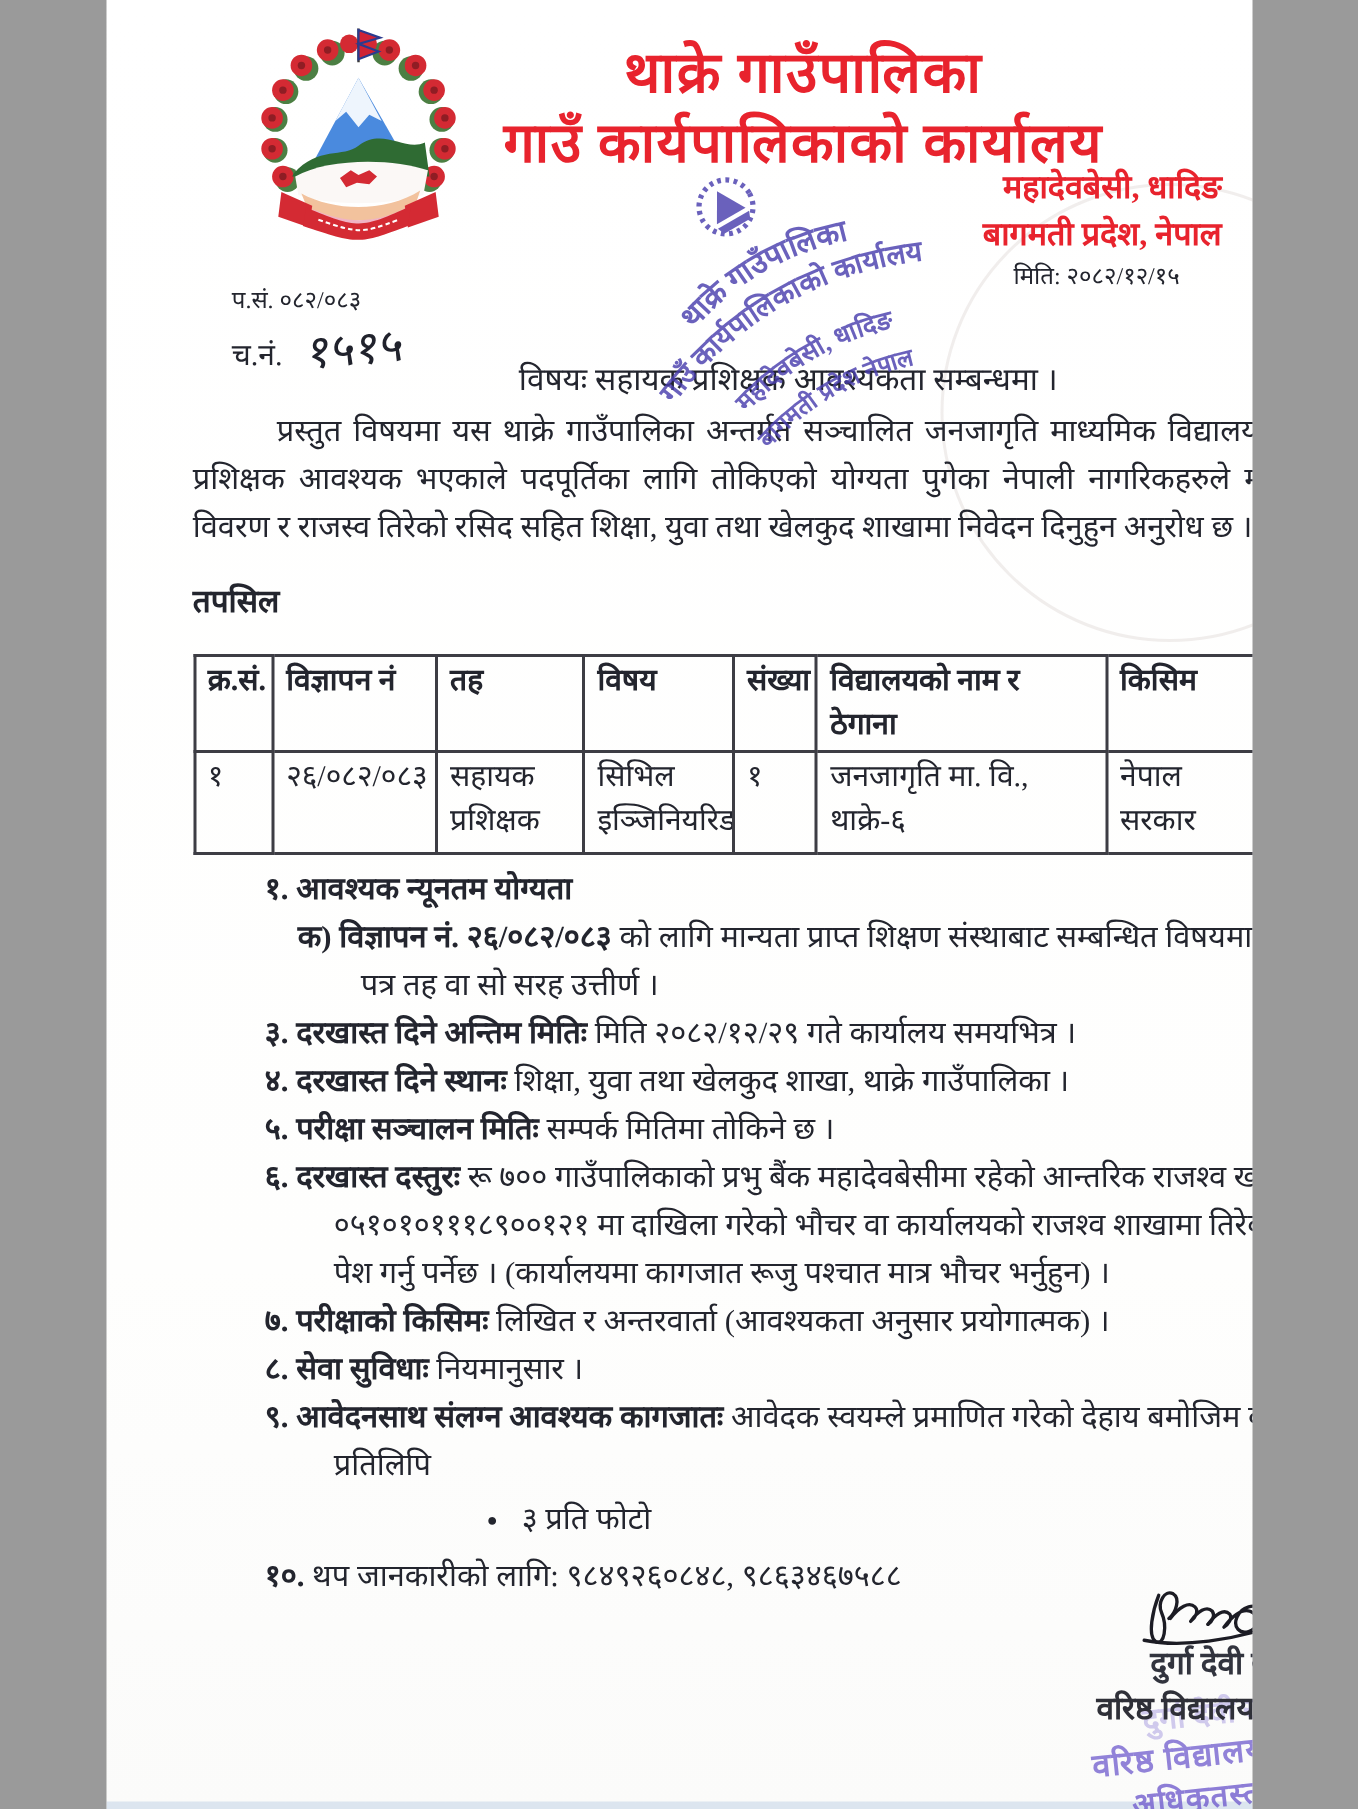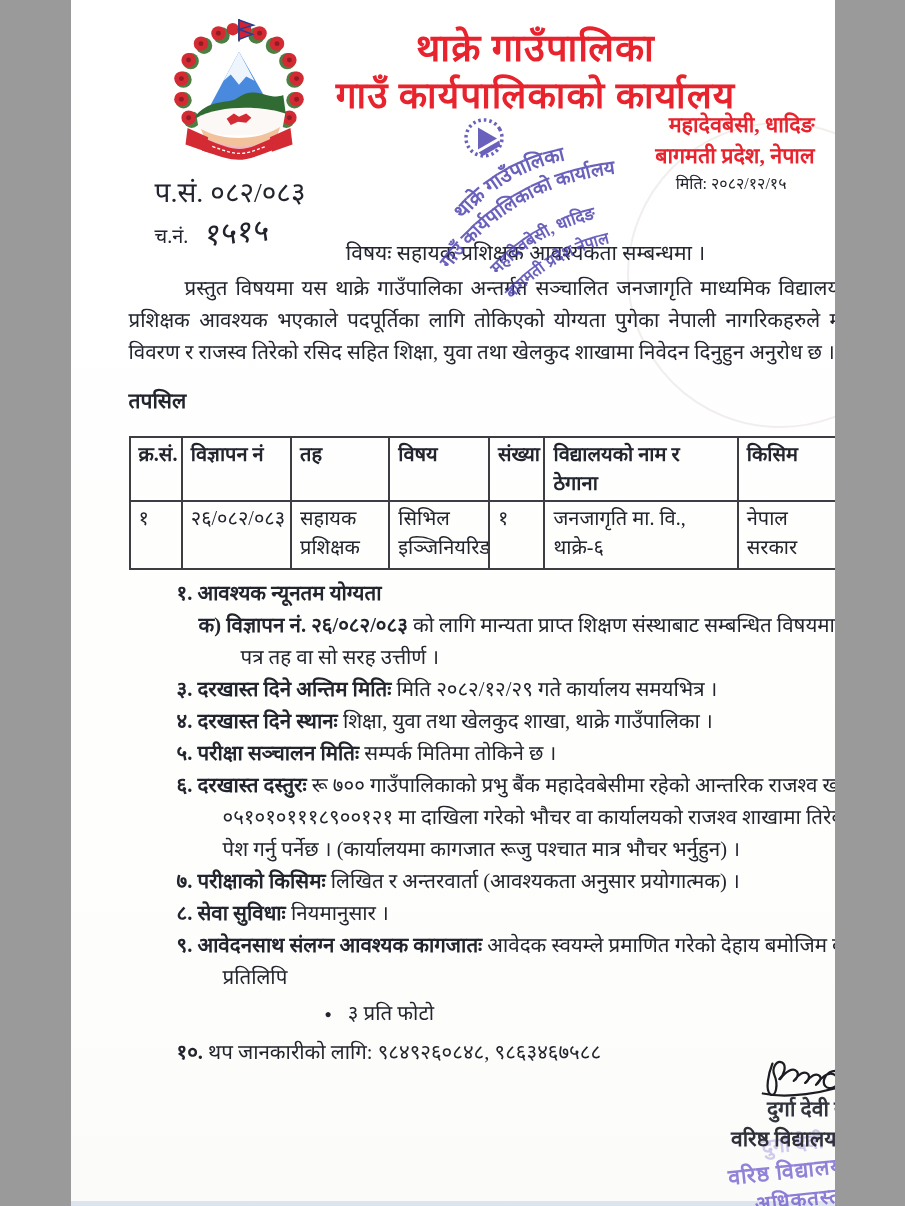--- a/index.html
+++ b/index.html
@@ -17,21 +17,21 @@
   .title1 {position:absolute; left:240px; top:20px; width:450px; text-align:center;
            font-size:38px; font-weight:bold; color:var(--heading_red,#e8232d); letter-spacing:1px;}
   .title2 {position:absolute; left:215px; top:68px; width:500px; text-align:center;
            font-size:37px; font-weight:bold; color:var(--heading_red,#e8232d); letter-spacing:1px;}
   .round-stamp {position:absolute; left:330px; top:82px; width:240px; height:240px; z-index:3; pointer-events:none;}
   .ghost-circle {position:absolute; left:556px; top:122px; width:302px; height:302px;
                  border:2px solid rgba(170,150,140,.16); border-radius:50%;}
   .address {position:absolute; right:20px; top:110px; text-align:right;
             color:var(--heading_red,#e8232d); font-weight:bold; font-size:21.5px; line-height:31px;}
   .date-line {position:absolute; right:48px; top:172px; font-size:16px;}
-  .ref-line  {position:absolute; left:84px;  top:172px; font-size:28px;}
+  .ref-line  {position:absolute; left:84px;  top:188px; font-size:16px;}
   .chn-line  {position:absolute; left:84px;  top:210px; font-size:20px;}
   .chn-line .hand {display:inline-block; margin-left:12px; font-family:"DejaVu Sans",sans-serif;
                    font-size:31px; color:#20222c; transform:rotate(-5deg) skewX(-8deg); font-weight:500;}
 
   
   .content {position:absolute; left:58px; top:238px; width:794px; font-size:20.5px;}
   .subject {text-align:center; font-weight:normal; margin:0 0 6px 0; font-size:21px;}
   .para {text-align:justify; line-height:32px; text-indent:56px;}
   .tapasil {font-weight:bold; font-size:21px; margin-top:18px;}
   table.schedule {width:100%; border-collapse:collapse; margin-top:22px; table-layout:fixed;}

